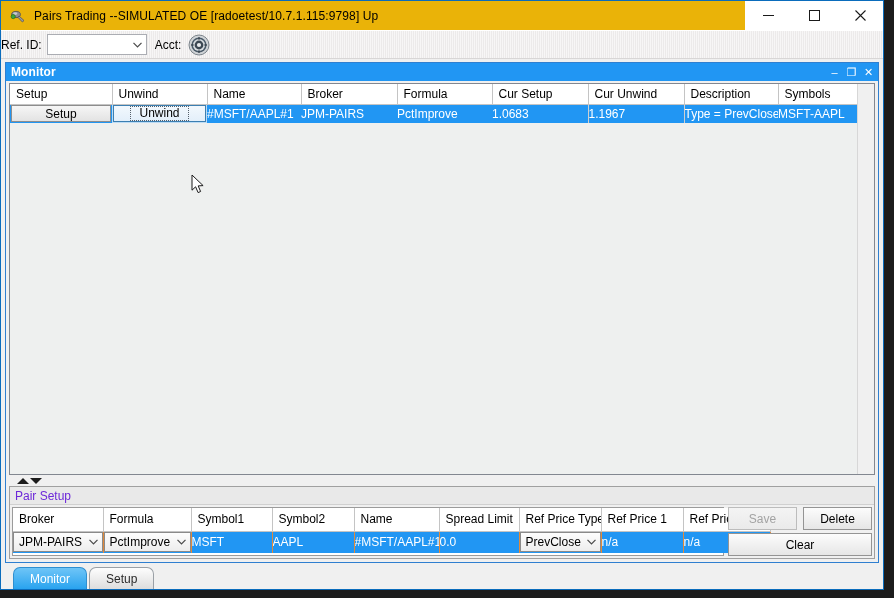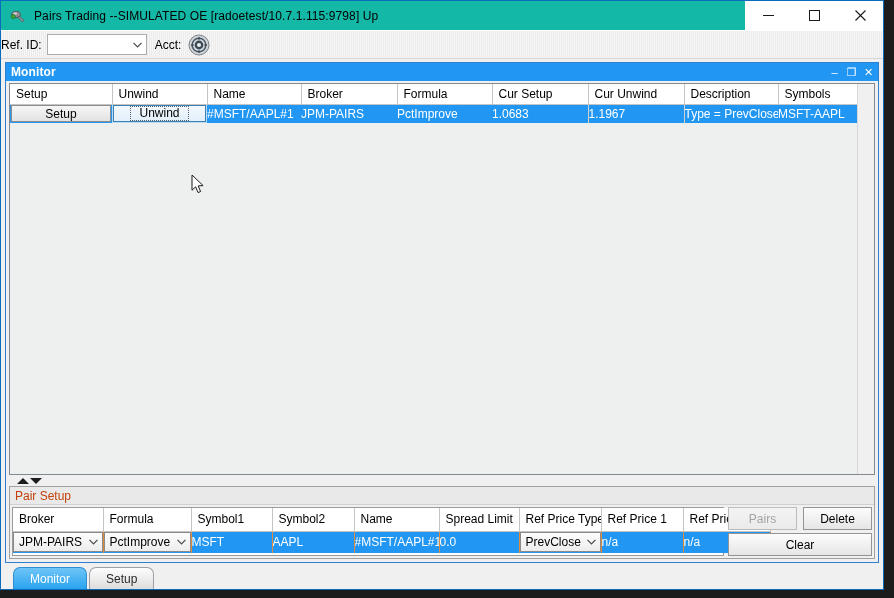--- a/index.html
+++ b/index.html
@@ -18,21 +18,21 @@
     width: 884px; height: 590px;
     background: #f0f0f0;
     border: 1px solid #0a6cbc;
     display: flex;
     flex-direction: column;
   }
 
   
   .titlebar {
     height: 30px;
-    background: #14b8a6;
+    background: #eab308;
     display: flex;
     align-items: center;
     flex: 0 0 30px;
     border-bottom: 1px solid #ffffff;
   }
   .title-icon {
     width: 16px; height: 16px;
     margin-left: 9px; margin-right: 8px;
     flex: 0 0 16px;
     position: relative;
@@ -255,21 +255,21 @@
     display: flex;
     flex-direction: column;
   }
   .pair-title {
     height: 18px;
     background: #e9e9e9;
     display: flex;
     align-items: center;
     padding-left: 5px;
     font-size: 12px;
-    color: #c2410c;
+    color: #6d28d9;
     border-bottom: 1px solid #d0d0d0;
   }
   .pair-body {
     display: flex;
     padding: 2px;
     gap: 0;
   }
   .pair-gridwrap {
     flex: 1 1 auto;
     min-width: 0;
@@ -581,21 +581,21 @@
                     <td class="p-pad">n/a</td>
                     <td class="p-pad">n/a</td>
                   </tr>
                 </tbody>
               </table>
             </div>
 
             <div class="pair-buttons">
               <div class="pb-row">
                 <div class="pbtn disabled">
-                  <span>Pairs</span>
+                  <span>Save</span>
                 </div>
                 <div class="pbtn">
                   <span>Delete</span>
                 </div>
               </div>
               <div class="pb-row">
                 <div class="pbtn wide">
                   <span>Clear</span>
                 </div>
               </div>

